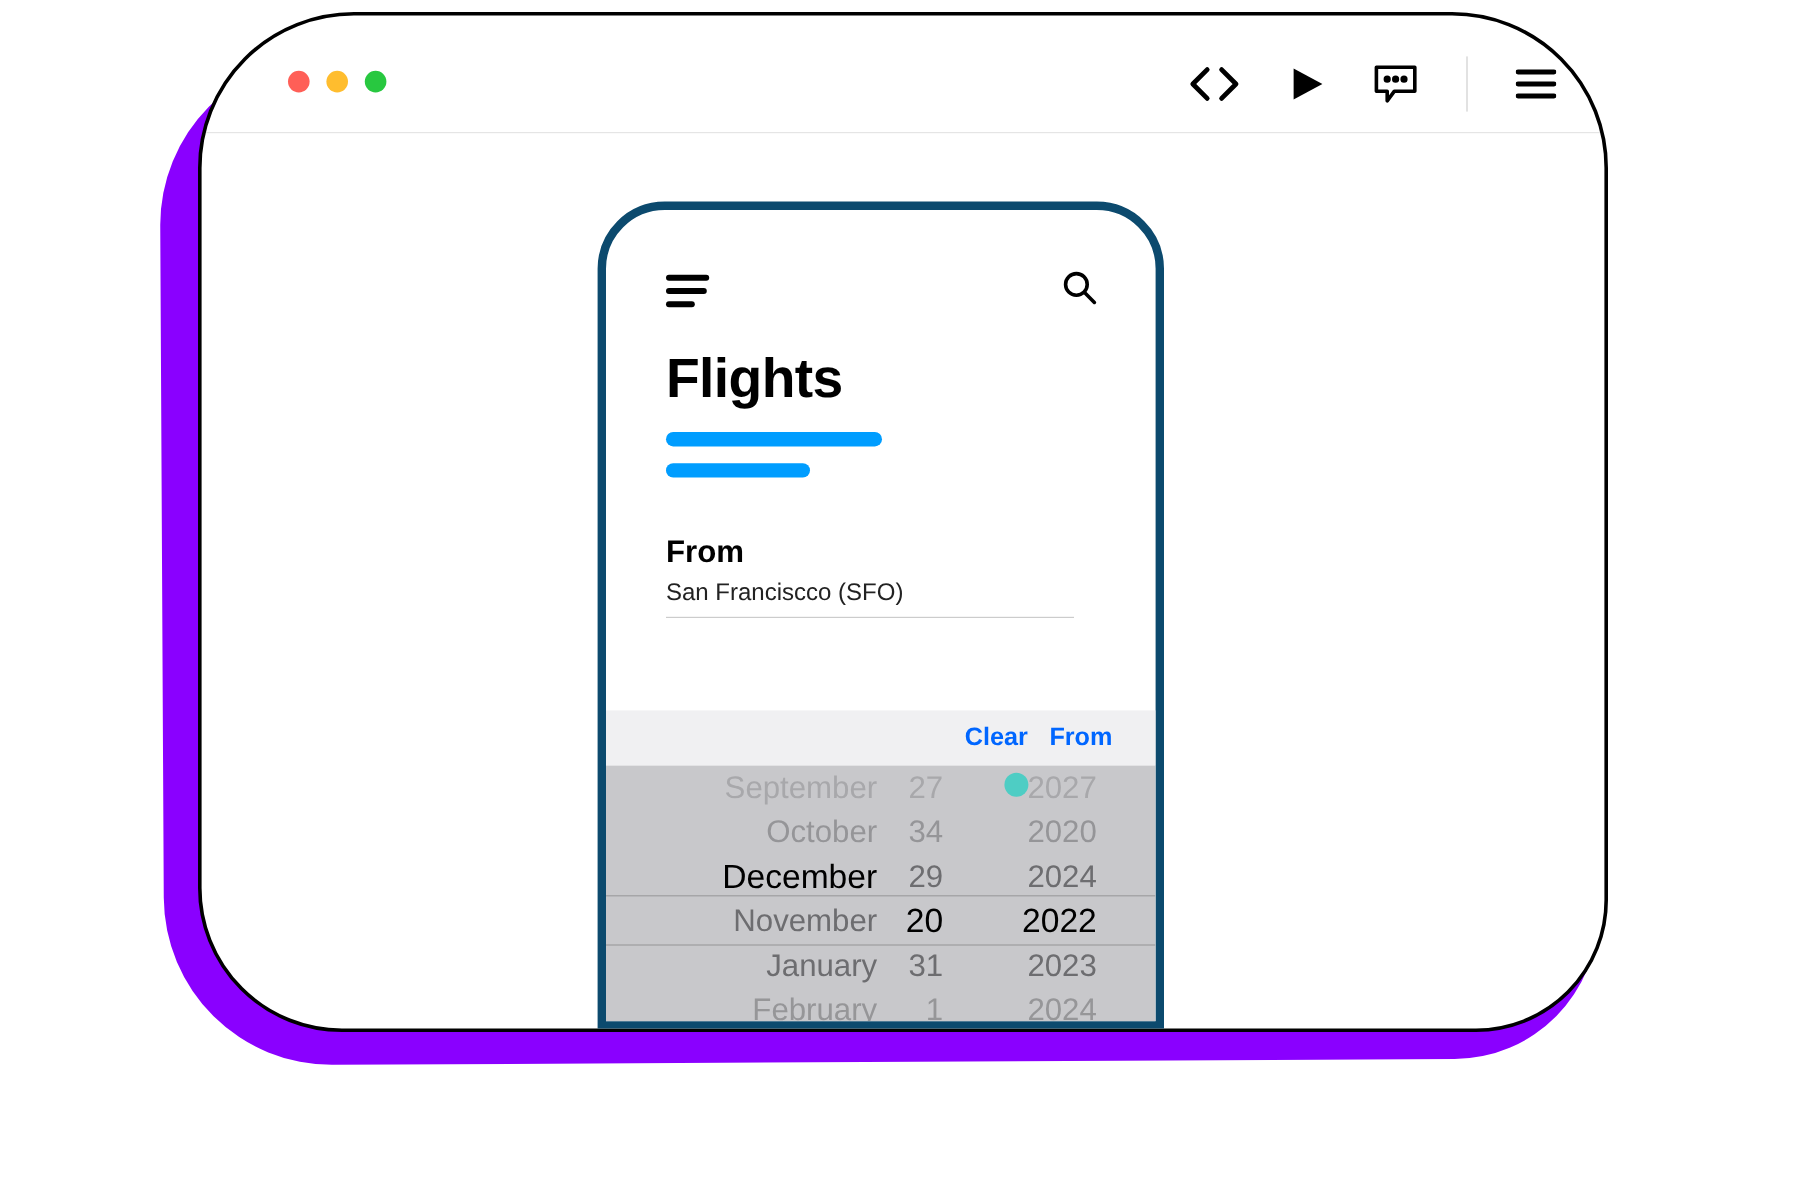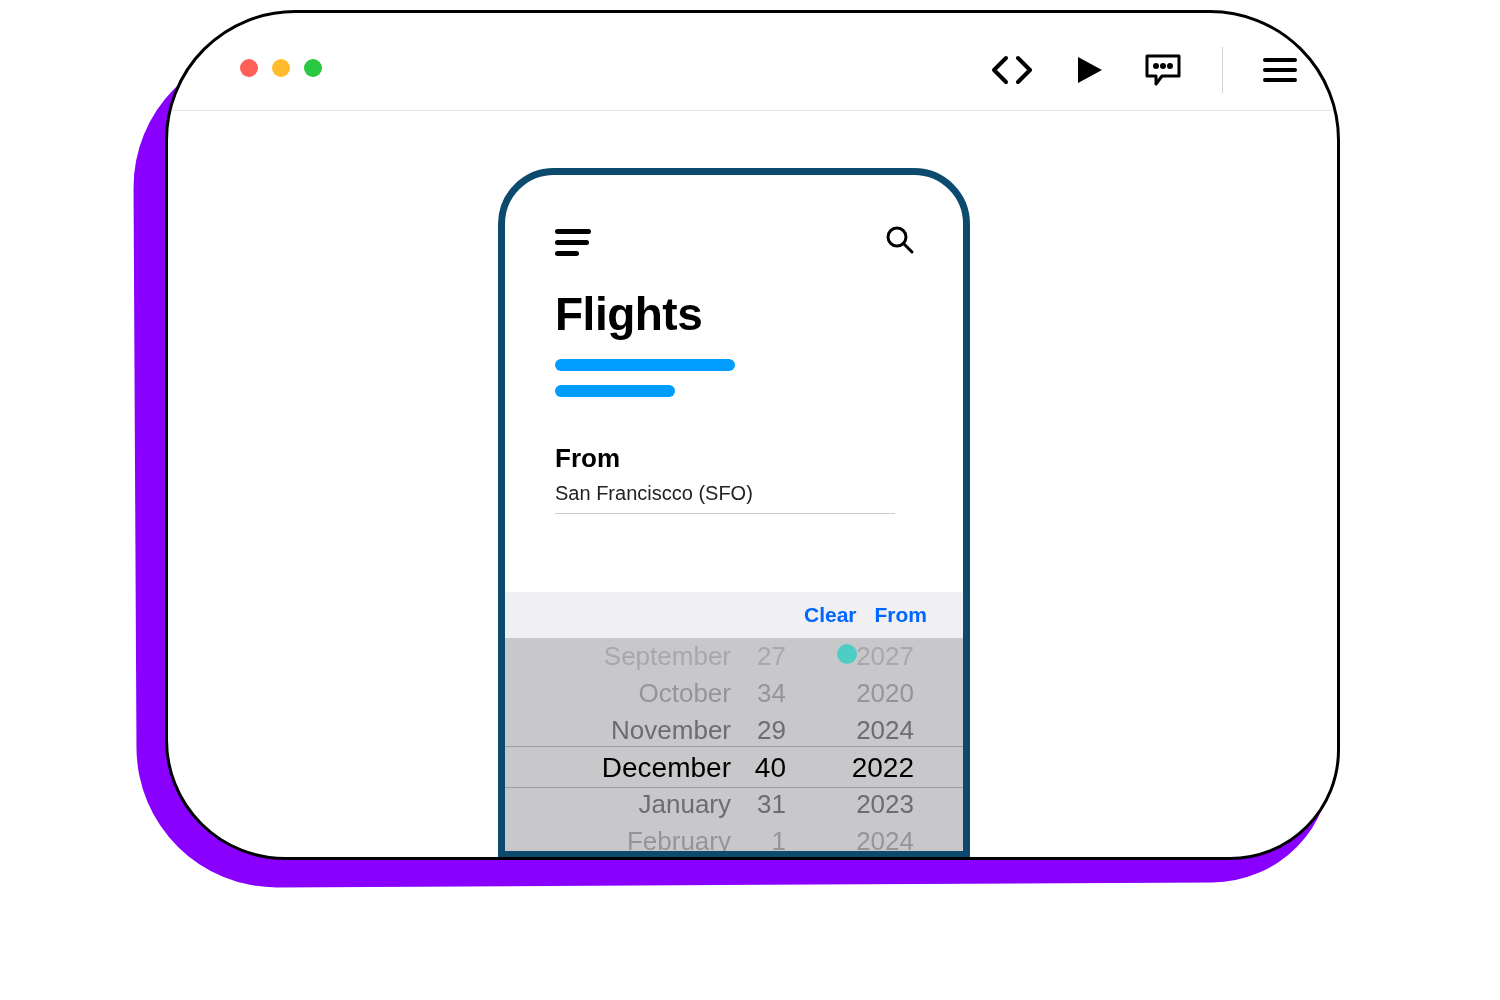--- a/index.html
+++ b/index.html
@@ -173,30 +173,30 @@
       <div class="picker-hdr">
         <span>Clear</span>
         <span>From</span>
       </div>
 
       <div class="picker-body">
         <div class="teal-dot"></div>
         <div class="col months">
             <div class="row fade2">September</div>
             <div class="row fade1">October</div>
+            <div class="row sel">December</div>
             <div class="row">November</div>
-            <div class="row sel">December</div>
             <div class="row">January</div>
             <div class="row fade1">February</div>
           </div>
         <div class="col days">
             <div class="row fade2">27</div>
             <div class="row fade1">34</div>
             <div class="row">29</div>
-            <div class="row sel">40</div>
+            <div class="row sel">20</div>
             <div class="row">31</div>
             <div class="row fade1">1</div>
           </div>
         <div class="col years">
             <div class="row fade2">2027</div>
             <div class="row fade1">2020</div>
             <div class="row">2024</div>
             <div class="row sel">2022</div>
             <div class="row">2023</div>
             <div class="row fade1">2024</div>

